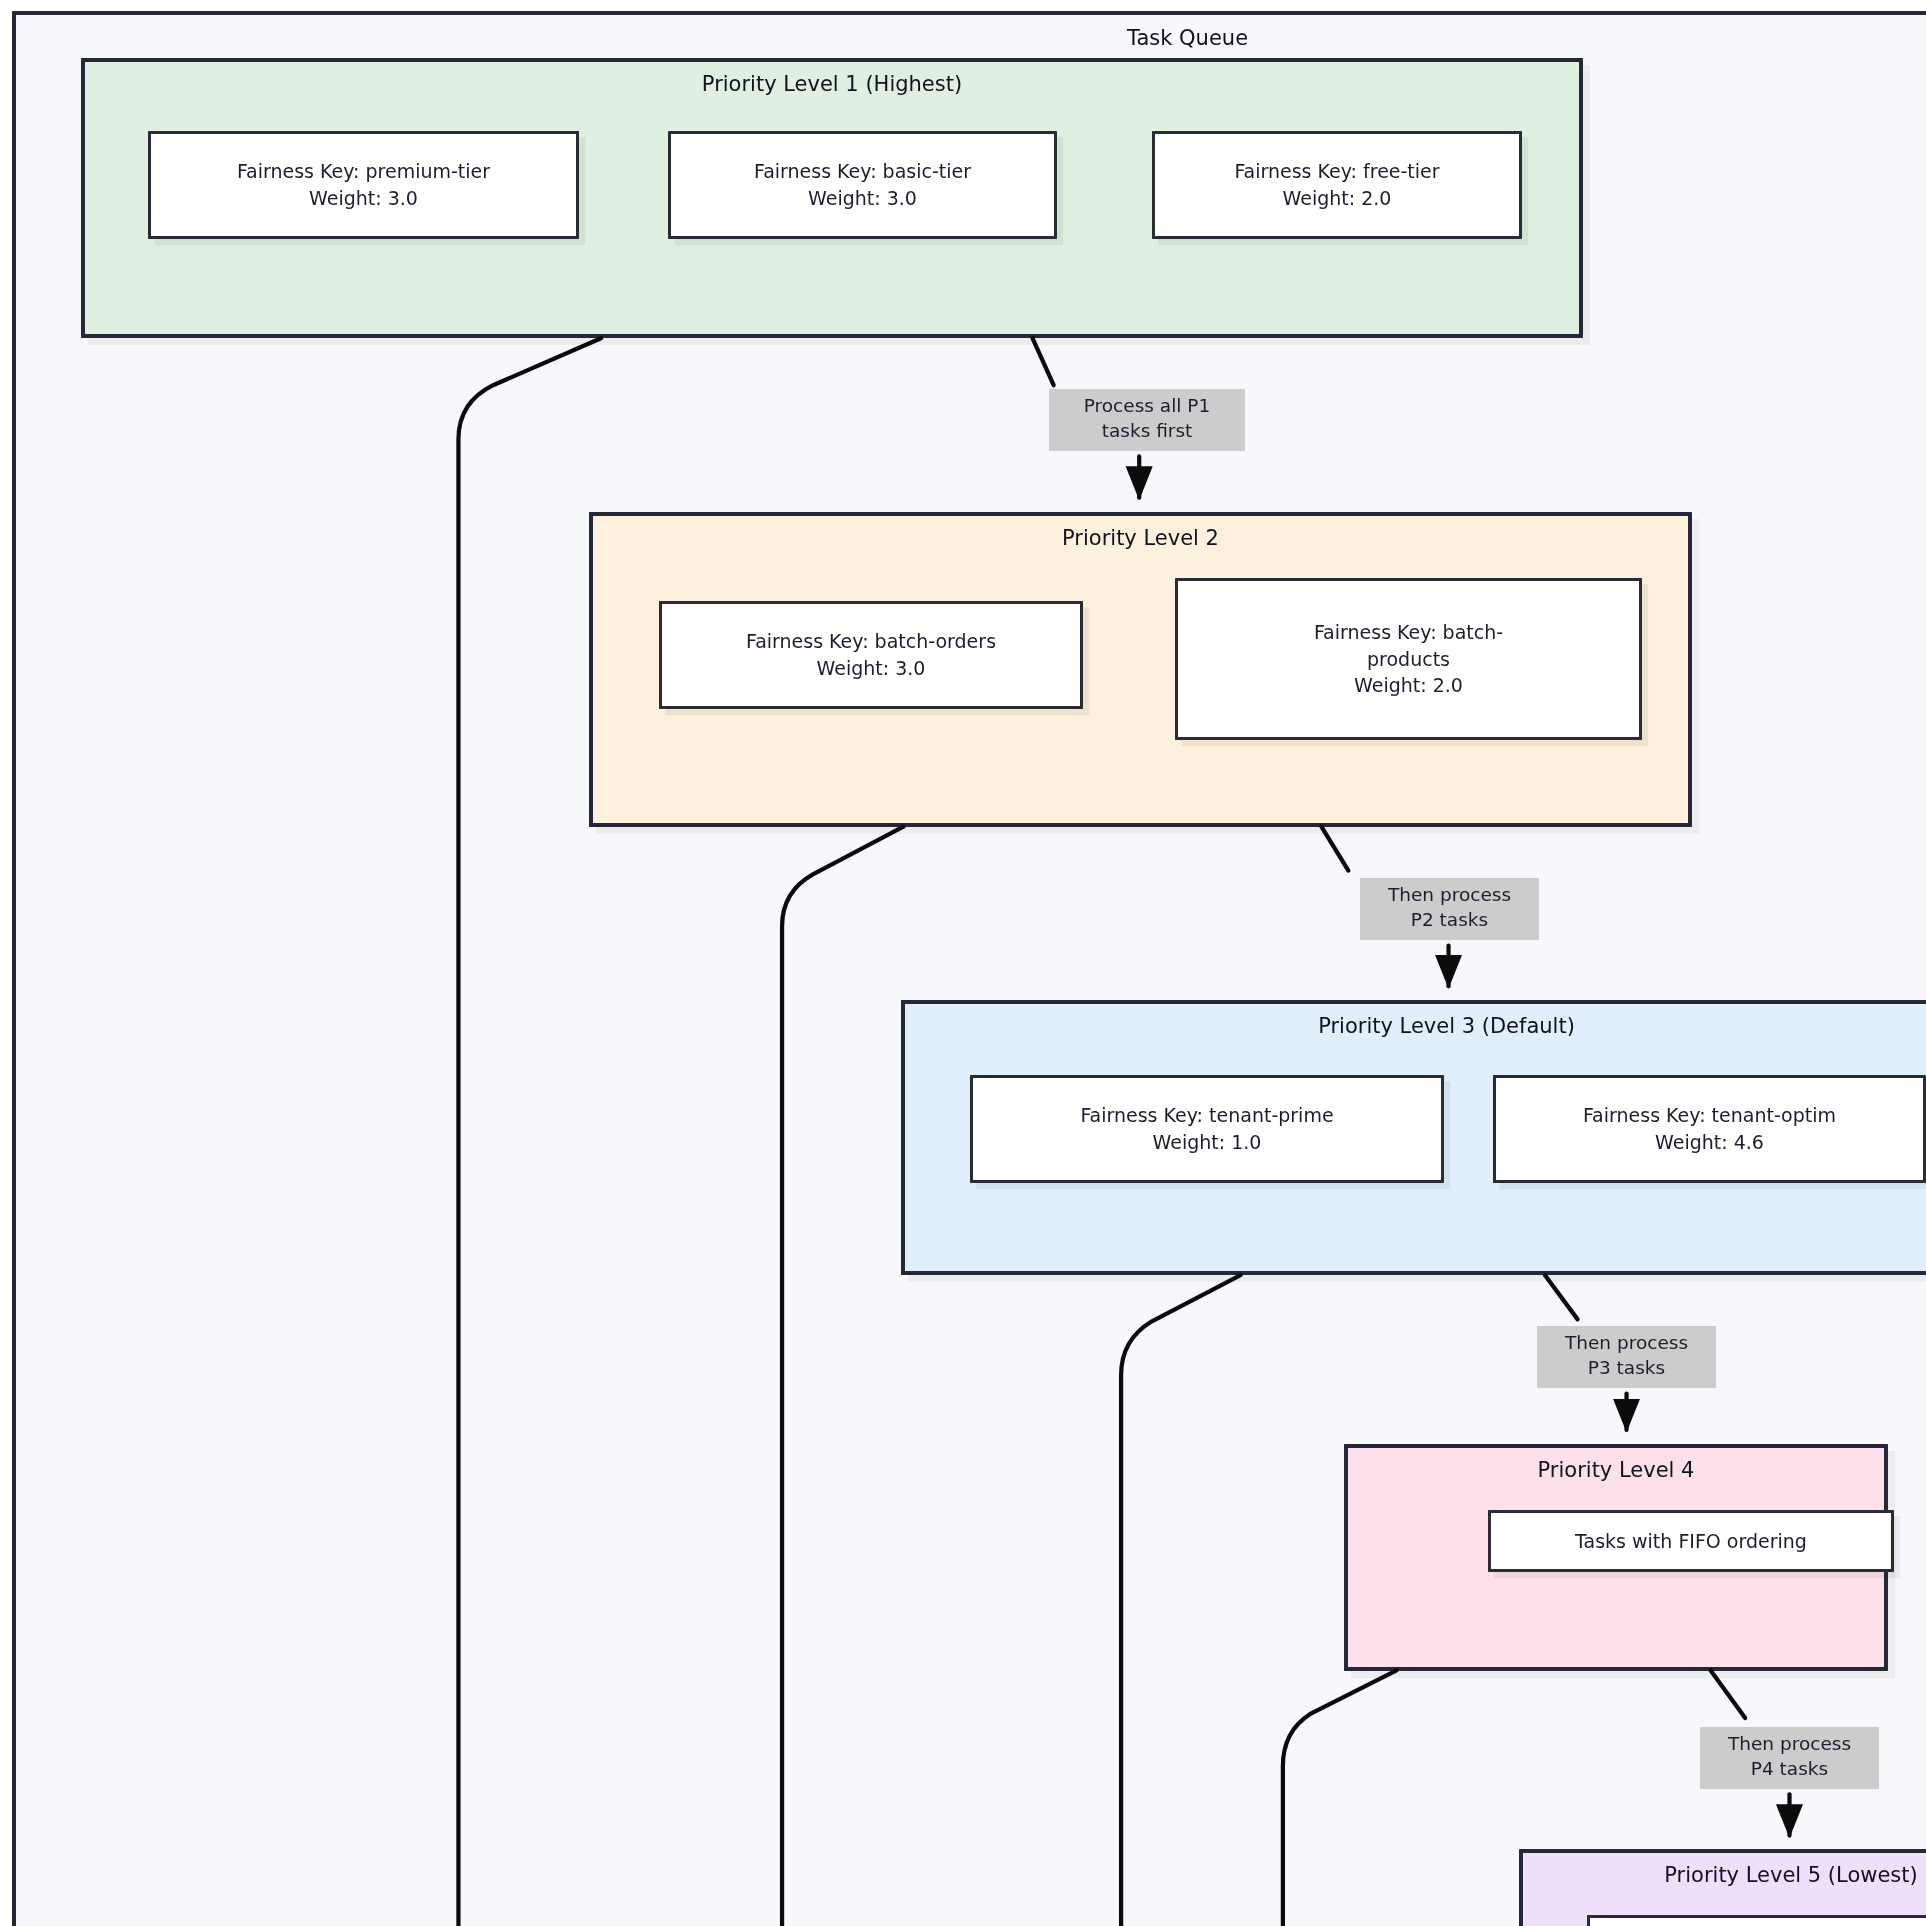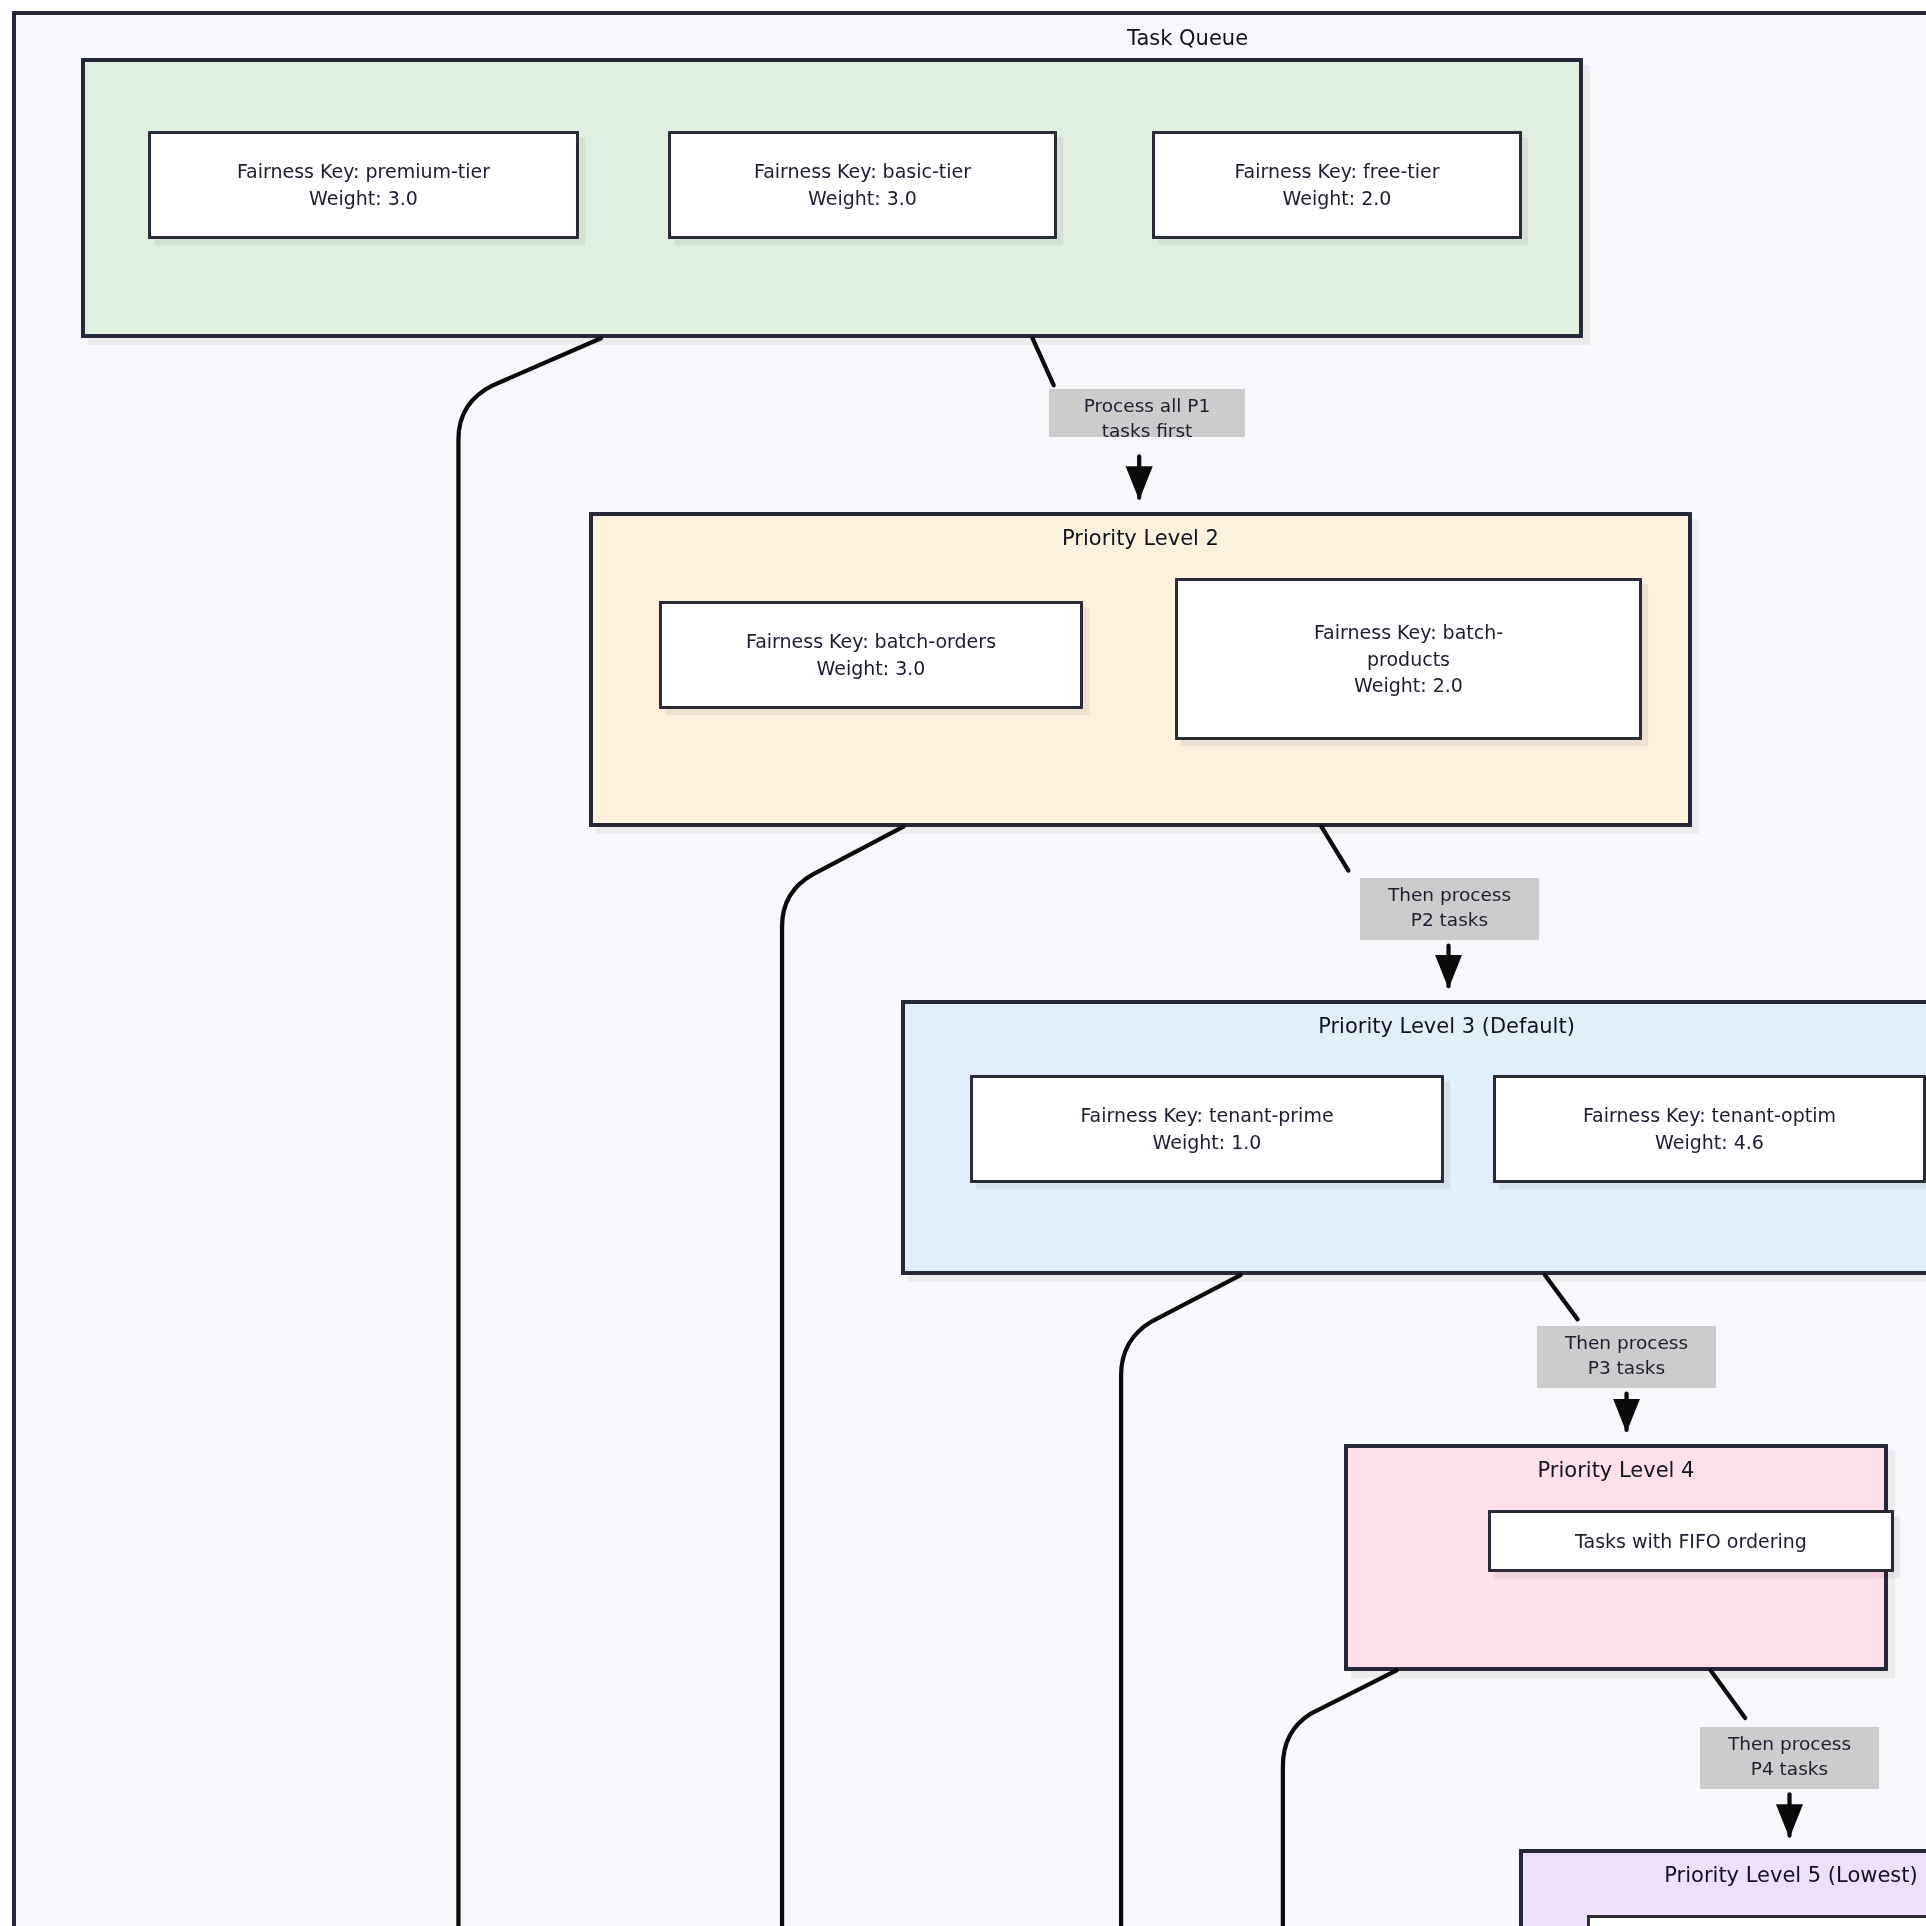--- a/index.html
+++ b/index.html
@@ -67,20 +67,21 @@
 </style>
 </head>
 <body>
 
 <div id="stage">
 
   <div class="node-box cluster-outer" style="left:11.6px; top:10.8px; width:2352px; height:2107px;"></div>
   <div class="cluster-title" style="left:11.6px; top:27px; width:2352px;">Task Queue</div>
 
   <div class="node-box cluster" style="left:81px; top:58px; width:1502px; height:280px; background:#dff0e0;"></div>
+  <div class="cluster-title" style="left:81px; top:73px; width:1502px;">Priority Level 1 (Highest)</div>
 
   <div class="node-box leaf" style="left:148px; top:131px; width:431px; height:108px;">
     <span class="ln">Fairness Key: premium-tier</span>
     <span class="ln">Weight: 3.0</span>
   </div>
 
   <div class="node-box leaf" style="left:668px; top:131px; width:389px; height:108px;">
     <span class="ln">Fairness Key: basic-tier</span>
     <span class="ln">Weight: 3.0</span>
   </div>
@@ -154,21 +155,21 @@
 
     <path class="edge-path" marker-end="url(#ah)" d="M2345,2146 L2110,2270 Q2030,2315 2030,2405 L2030,5580 Q2030,5660 2090,5700 L2140,5712"></path>
 
     <path class="edge-path" marker-end="url(#ah)" d="M3220,3310 L2990,3430 Q2910,3478 2910,3570 L2910,5590 Q2910,5680 2850,5740 L2725,5810"></path>
 
     <path class="edge-path" marker-end="url(#ah)" d="M3625,4336 L3400,4450 Q3330,4495 3330,4585 L3330,5590 Q3330,5675 3265,5735 L2725,5900"></path>
 
     <path class="edge-path" marker-end="url(#ah)" d="M4648,5388 L4648,5590 Q4648,5660 4570,5700 L2725,5985"></path>
   </svg>
 
-  <div class="edge-label" style="left:1049px; top:389px; width:196px; height:48px;">Process all P1
+  <div class="edge-label" style="left:1049px; top:389px; width:196px; height:62px;">Process all P1
 tasks first</div>
 
   <div class="edge-label" style="left:1360px; top:878px; width:179px; height:62px;">Then process
 P2 tasks</div>
 
   <div class="edge-label" style="left:1537px; top:1326px; width:179px; height:62px;">Then process
 P3 tasks</div>
 
   <div class="edge-label" style="left:1700px; top:1727px; width:179px; height:62px;">Then process
 P4 tasks</div>

